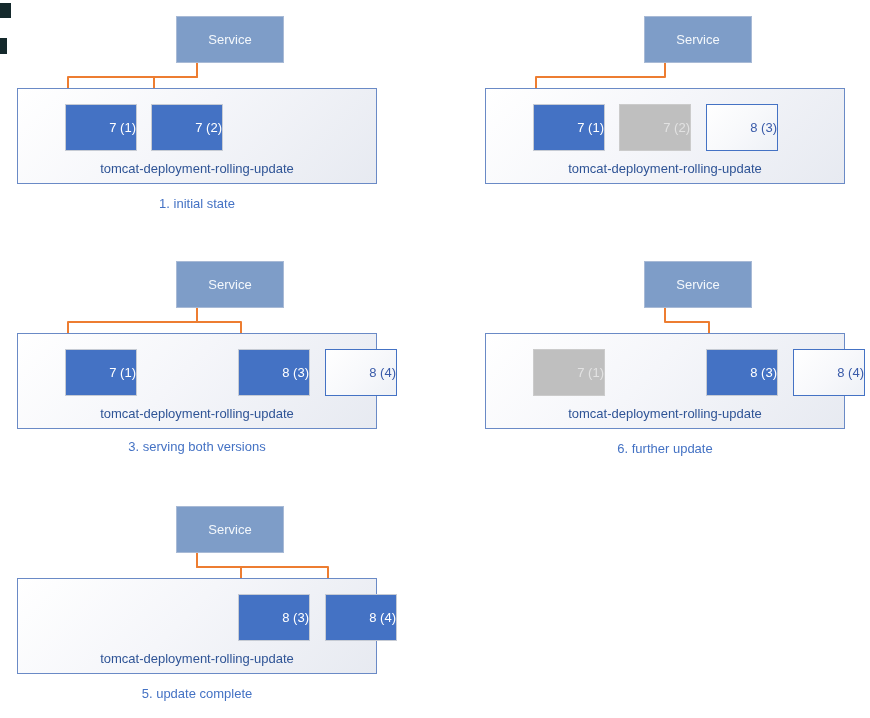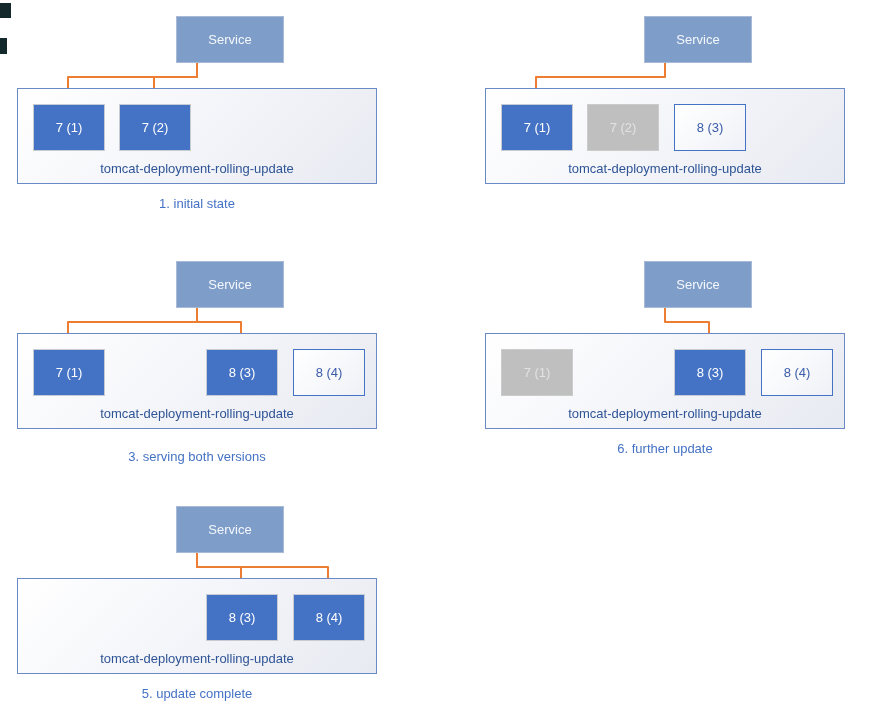--- a/index.html
+++ b/index.html
@@ -16,22 +16,23 @@
     display:flex;align-items:center;justify-content:center;
     color:#F4F8FC;font-size:13px;margin-left:33px;
   }
   .deployment-box{
     position:absolute;box-sizing:border-box;
     background:linear-gradient(135deg,#ffffff 0%,#f5f6fa 45%,#e7eaf1 100%);
     border:1px solid var(--container-border,#6A8AC6);
   }
   .pod{
     position:absolute;box-sizing:border-box;
-    display:flex;align-items:center;justify-content:center;
+    display:flex;align-items:center;justify-content:flex-end;
     font-size:13px;
+    margin-left:32px;
   }
   .pod.active{
     background:var(--pod-active-fill,#4472C4);
     border:1px solid var(--pod-active-border,#C6CBD4);
     color:#ffffff;
   }
   .pod.inactive{
     background:var(--pod-inactive-fill,#BFBFBF);
     border:1px solid var(--pod-inactive-border,#CBCBCB);
     color:var(--pod-inactive-text,#E2E2E2);
@@ -125,21 +126,21 @@
         <div class="">7 (1)</div>
       </div>
       <div class="pod active" style="left: 188px; top: 15px; width: 72px; height: 47px;">
         <div class="">8 (3)</div>
       </div>
       <div class="pod new" style="left: 275px; top: 15px; width: 72px; height: 47px;">
         <div class="">8 (4)</div>
       </div>
       <div class="deployment-label">tomcat-deployment-rolling-update</div>
     </div>
-    <div class="caption" style="left: 17px; top: 449px; width: 360px;">3. serving both versions</div>
+    <div class="caption" style="left: 17px; top: 439px; width: 360px;">3. serving both versions</div>
     <div class="service-box" style="left: 611px; top: 261px; width: 108px; height: 47px;">
       <div class="">Service</div>
     </div>
     <div class="deployment-box" style="left: 485px; top: 333px; width: 360px; height: 96px;">
       <div class="pod inactive" style="left: 15px; top: 15px; width: 72px; height: 47px;">
         <div class="">7 (1)</div>
       </div>
       <div class="pod active" style="left: 188px; top: 15px; width: 72px; height: 47px;">
         <div class="">8 (3)</div>
       </div>

